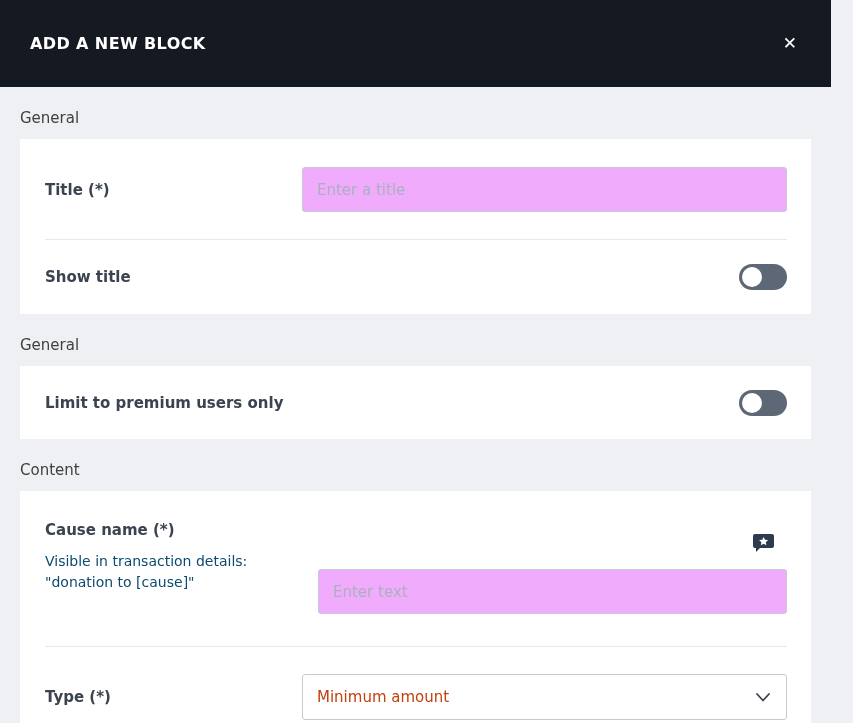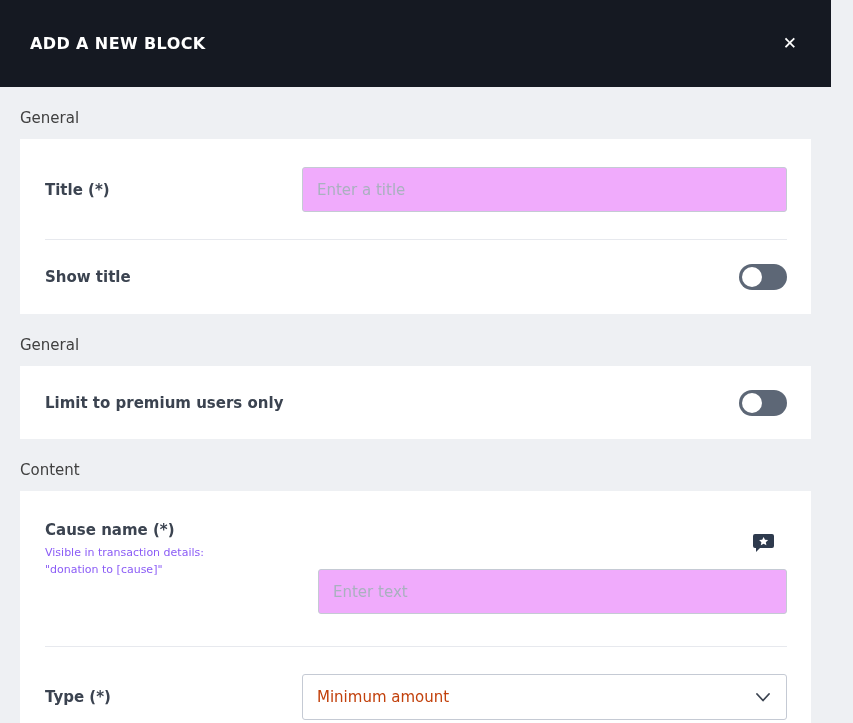--- a/index.html
+++ b/index.html
@@ -60,24 +60,24 @@
     width: 257px;
     flex: none;
     padding-right: 16px;
   }
   .field-label {
     font-size: 15px;
     font-weight: 600;
     color: #3b4350;
   }
   .field-caption {
-    margin-top: 6px;
-    font-size: 11px;
+    margin-top: 12px;
+    font-size: 14px;
     line-height: 1.5;
-    color: #8b5cf6;
+    color: #0c4a6e;
   }
   .input-col { flex: 1; position: relative; }
   .text-input {
     width: 100%;
     height: 45px;
     border: 1px solid #c5cad4;
     border-radius: 3px;
     padding: 0 14px;
     font-family: "DejaVu Sans", "Liberation Sans", sans-serif;
     font-size: 15px;

